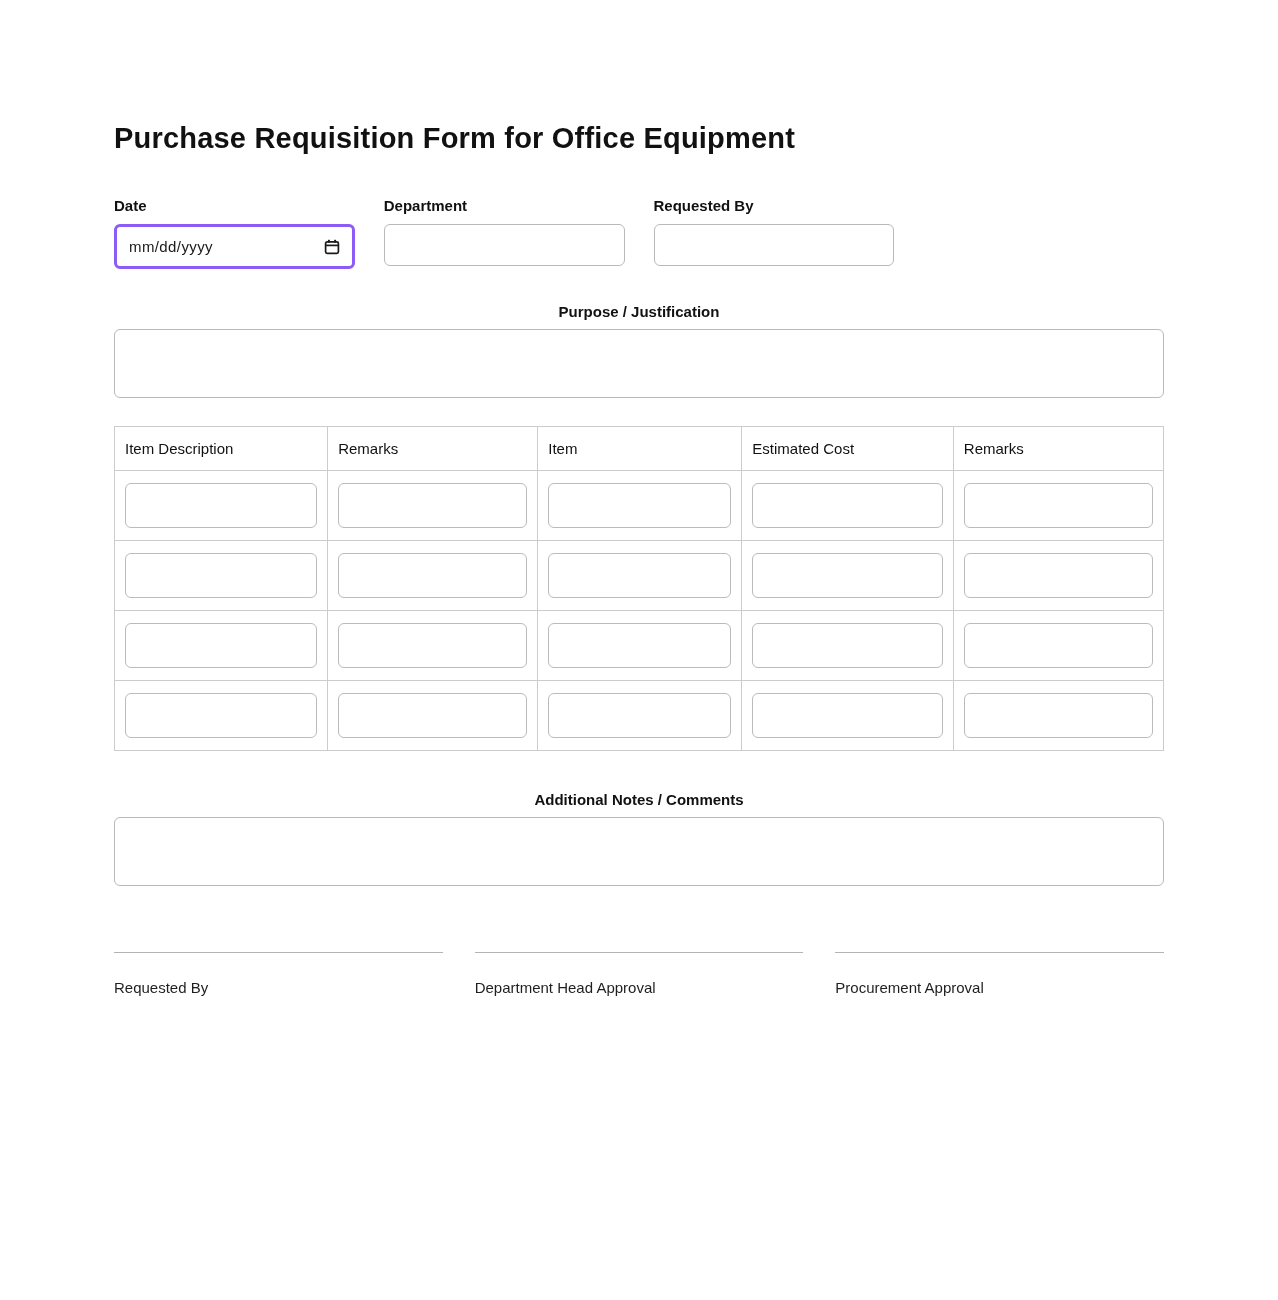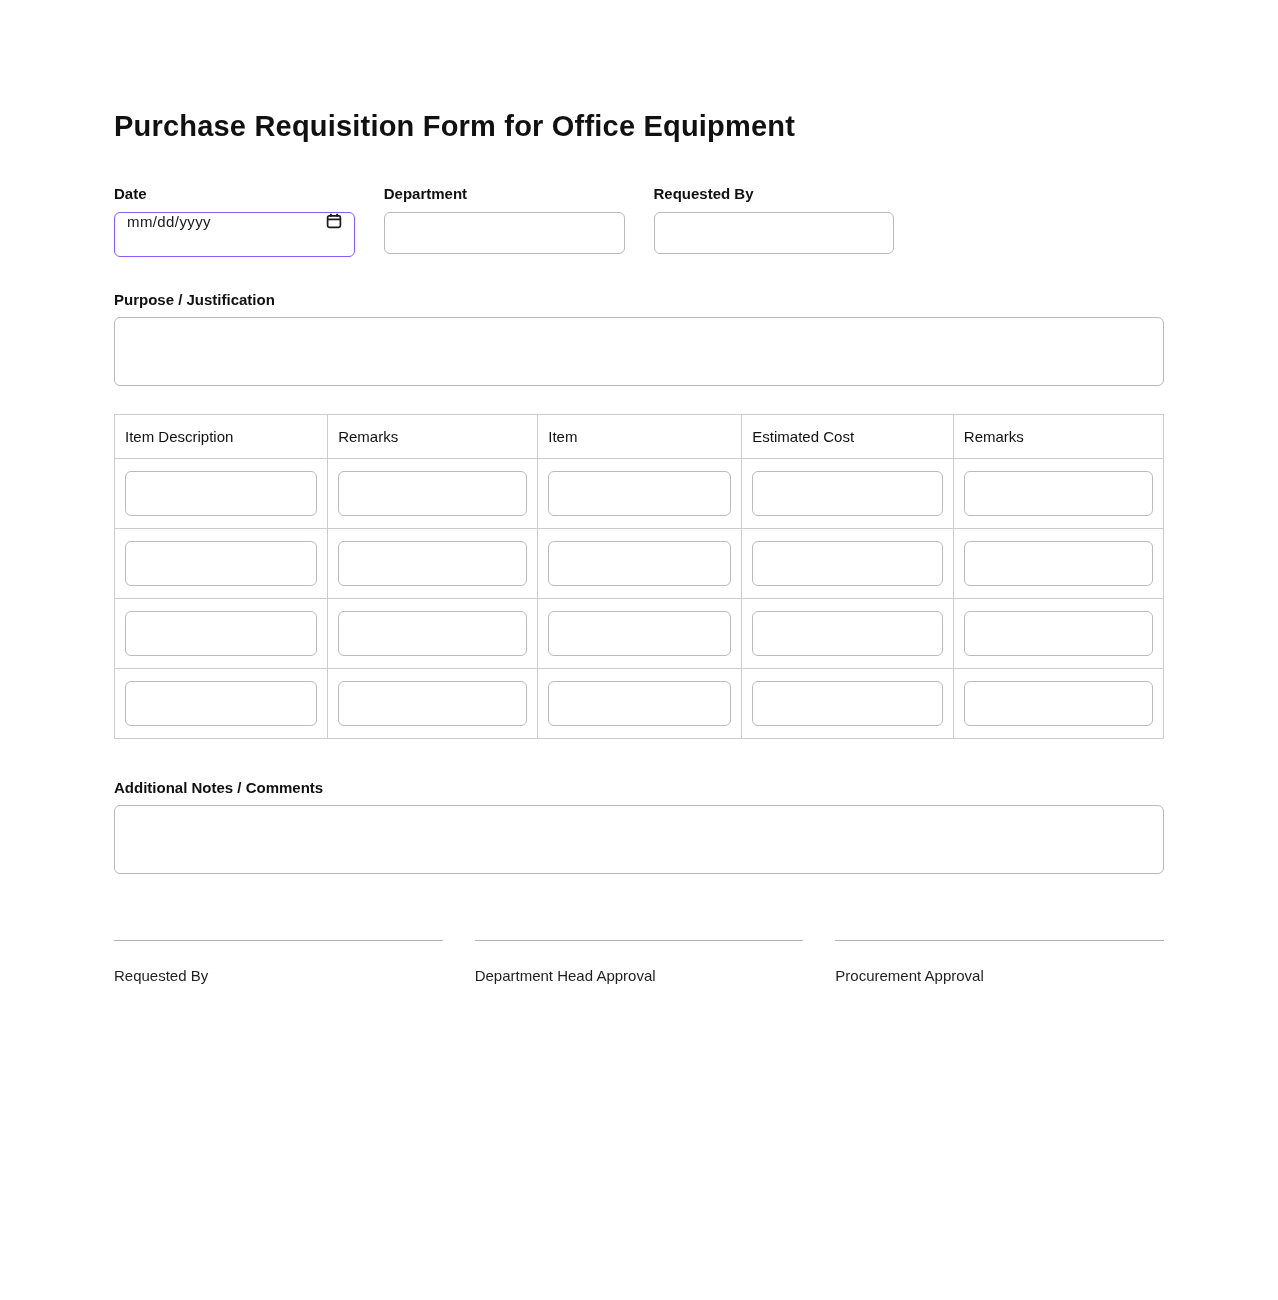--- a/index.html
+++ b/index.html
@@ -5,21 +5,21 @@
   * { box-sizing: border-box; margin: 0; padding: 0; }
   html, body {
     background: #ffffff;
     font-family: "Liberation Sans", "DejaVu Sans", sans-serif;
     color: #111111;
   }
   body { width: 1278px; min-height: 1300px; }
 
   .container {
     width: 1050px;
-    margin: 4px auto;
+    margin: 16px auto;
     padding-top: 106px;
   }
 
   .page-title {
     font-size: 29px;
     font-weight: 700;
     letter-spacing: 0.2px;
     color: #111111;
     margin-bottom: 42px;
   }
@@ -45,44 +45,45 @@
     border-radius: 6px;
     background: #ffffff;
     font: inherit;
     font-size: 15px;
     padding: 0 10px;
     outline: none;
   }
   .date-input {
     width: 100%;
     height: 45px;
-    border: 1px solid #8b5cf6;
+    border: 3px solid #8b5cf6;
     border-radius: 6px;
     background: #ffffff;
     display: flex;
-    align-items: flex-start;
+    align-items: center;
     justify-content: space-between;
     padding: 0 12px;
     cursor: default;
   }
   .date-placeholder {
     font-size: 15px;
     color: #1a1a1a;
     letter-spacing: 0.4px;
   }
   .calendar-icon { display: inline-flex; }
 
   
   .section { margin-bottom: 28px; }
   .section-label {
     display: block;
     font-size: 15px;
     font-weight: 700;
     color: #111111;
     margin-bottom: 9px;
+    text-align: center;
   }
   .textarea-input {
     width: 100%;
     height: 69px;
     border: 1px solid #b9b9b9;
     border-radius: 6px;
     background: #ffffff;
     font: inherit;
     font-size: 15px;
     padding: 8px 10px;

